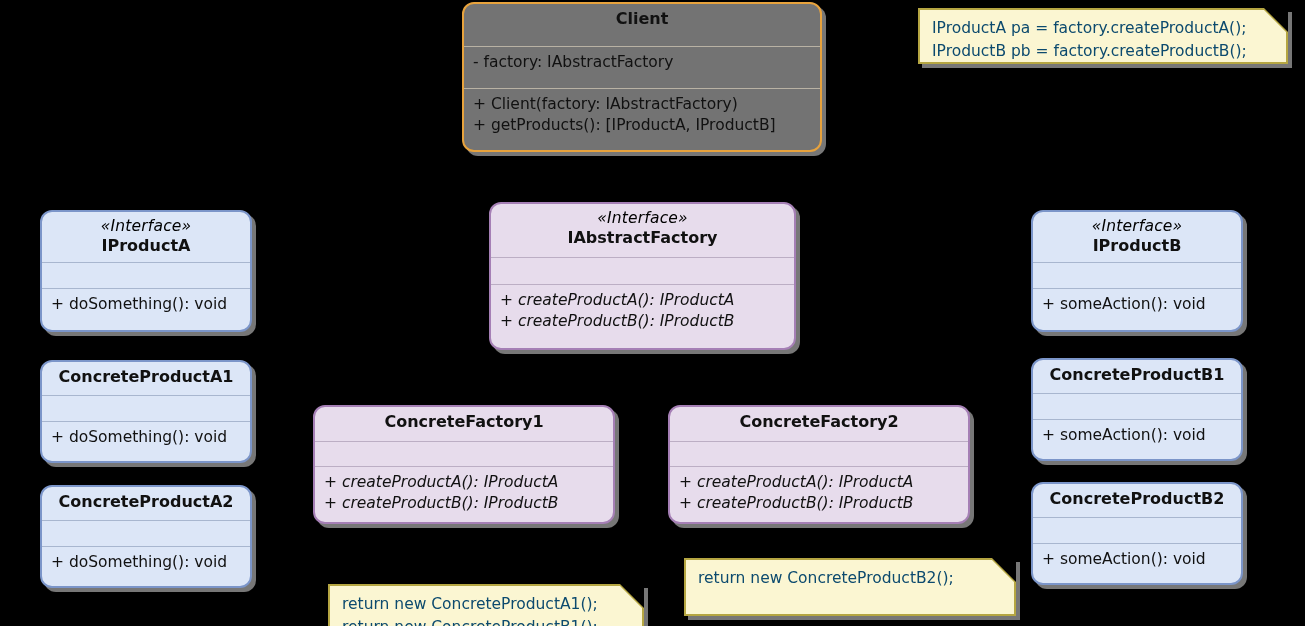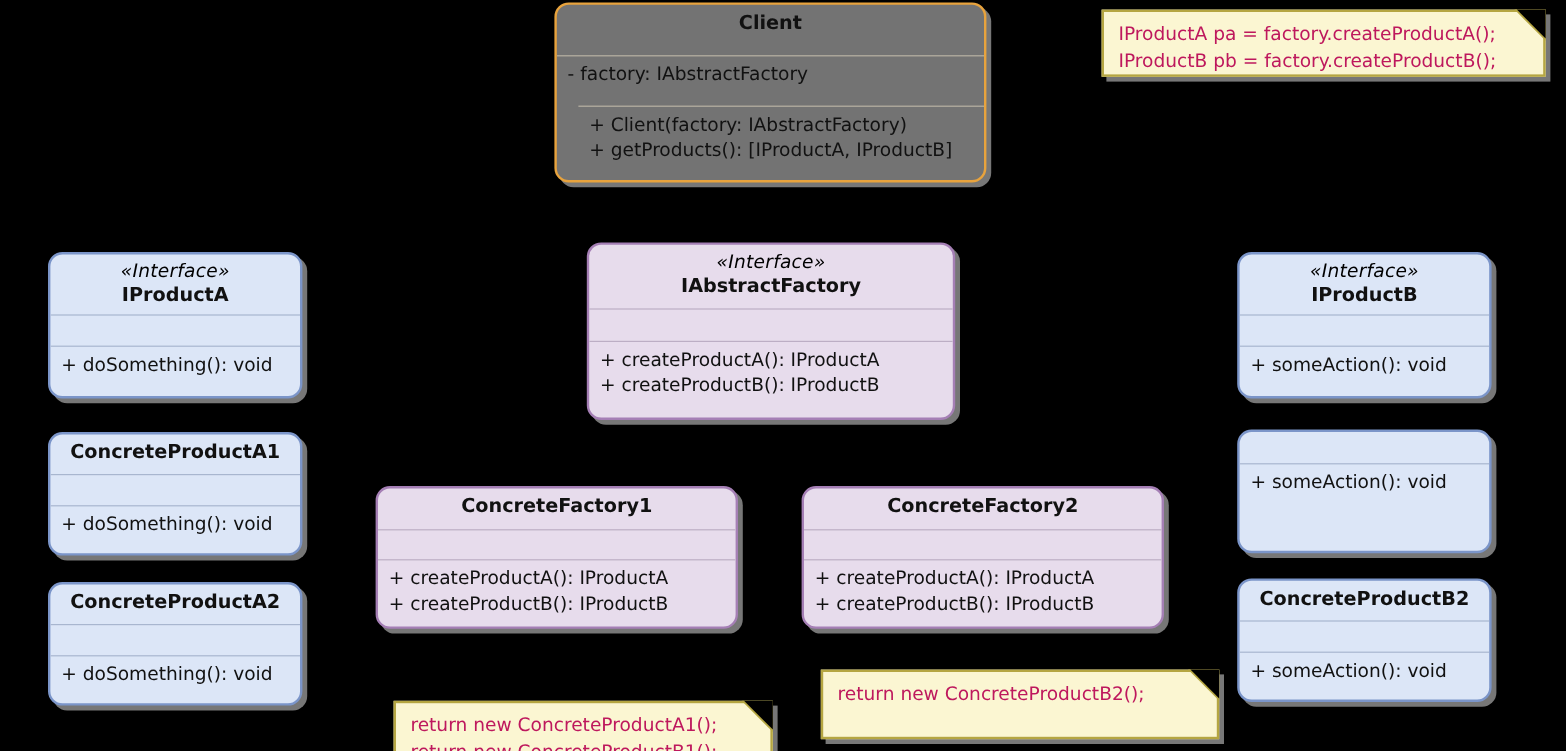--- a/index.html
+++ b/index.html
@@ -69,21 +69,21 @@
   .theme-blue {
     background: #dce6f7;
     border-color: #7b95c9;
   }
   .theme-blue .cmp + .cmp { border-top-color: #a8b6cf; }
 
   .theme-purple {
     background: #e7dcec;
     border-color: #a57fb5;
   }
-  .theme-purple .cmp + .cmp { border-top-color: #bcaec4; }
+  .theme-purple .cmp + .cmp { border-top-color: #bcaec4; font-style: italic; }
 
   
   .uml-note {
     position: absolute;
     box-sizing: border-box;
     background: #fbf6d2;
     border: 2px solid #b5a642;
     padding: 7px 12px 7px 12px;
     box-shadow: 4px 4px 0 rgba(140,140,140,0.85);
   }
@@ -105,37 +105,37 @@
     width: 0;
     height: 0;
     border-style: solid;
     border-width: 0 24px 24px 0;
     border-color: transparent #000 transparent transparent;
     z-index: 2;
   }
   .uml-note .note-line {
     font-size: 15.5px;
     line-height: 23px;
-    color: #be185d;
+    color: #0c4a6e;
     white-space: nowrap;
     position: relative;
     z-index: 3;
   }
 </style>
 </head>
 <body>
 
 <div class="uml-box theme-client" style="left:462px; top:2px; width:360px; height:150px;">
   <div class="cmp head" style="height:42px;">
     <div class="cname">Client</div>
   </div>
   <div class="cmp" style="height:42px;">
     <div class="member">- factory: IAbstractFactory</div>
   </div>
-  <div class="cmp" style="height:66px;margin-left:18px;">
+  <div class="cmp" style="height:66px;">
     <div class="member">+ Client(factory: IAbstractFactory)</div>
     <div class="member">+ getProducts(): [IProductA, IProductB]</div>
   </div>
 </div>
 
 <div class="uml-note" style="left:918px; top:8px; width:370px; height:56px;">
   <span class="fold-edge"></span>
   <span class="fold-fill"></span>
   <div class="note-line">IProductA pa = factory.createProductA();</div>
   <div class="note-line">IProductB pb = factory.createProductB();</div>
@@ -199,20 +199,23 @@
   </div>
   <div class="cmp" style="height:26px;">
     <div class="empty-cmp"></div>
   </div>
   <div class="cmp" style="height:40px;">
     <div class="member">+ doSomething(): void</div>
   </div>
 </div>
 
 <div class="uml-box theme-blue" style="left:1031px; top:358px; width:212px; height:103px;">
+  <div class="cmp head" style="height:33px;">
+    <div class="cname">ConcreteProductB1</div>
+  </div>
   <div class="cmp" style="height:26px;">
     <div class="empty-cmp"></div>
   </div>
   <div class="cmp" style="height:40px;">
     <div class="member">+ someAction(): void</div>
   </div>
 </div>
 
 <div class="uml-box theme-blue" style="left:1031px; top:482px; width:212px; height:103px;">
   <div class="cmp head" style="height:33px;">

